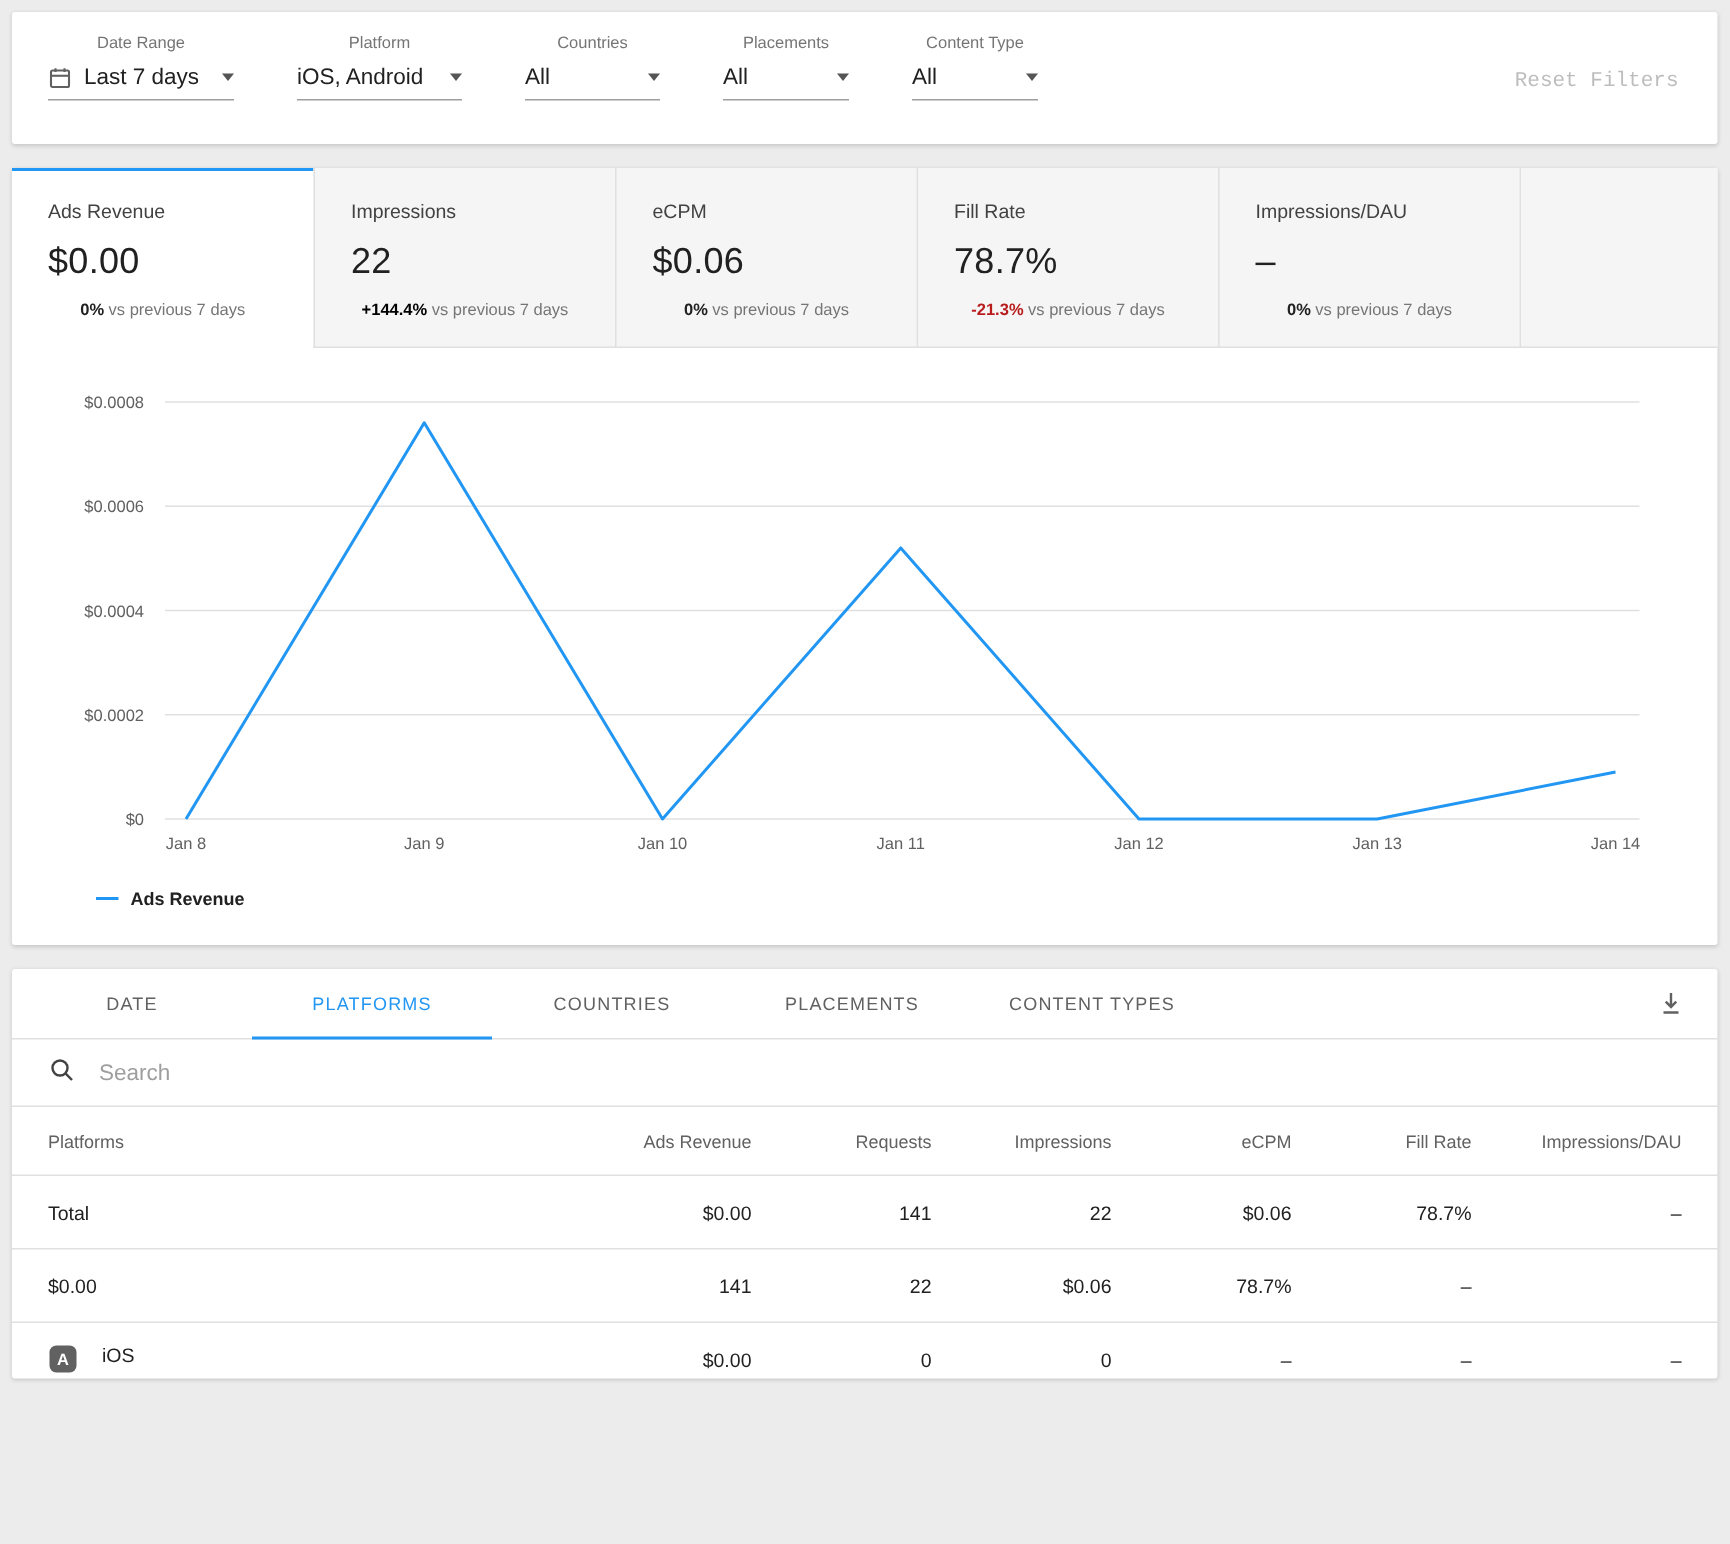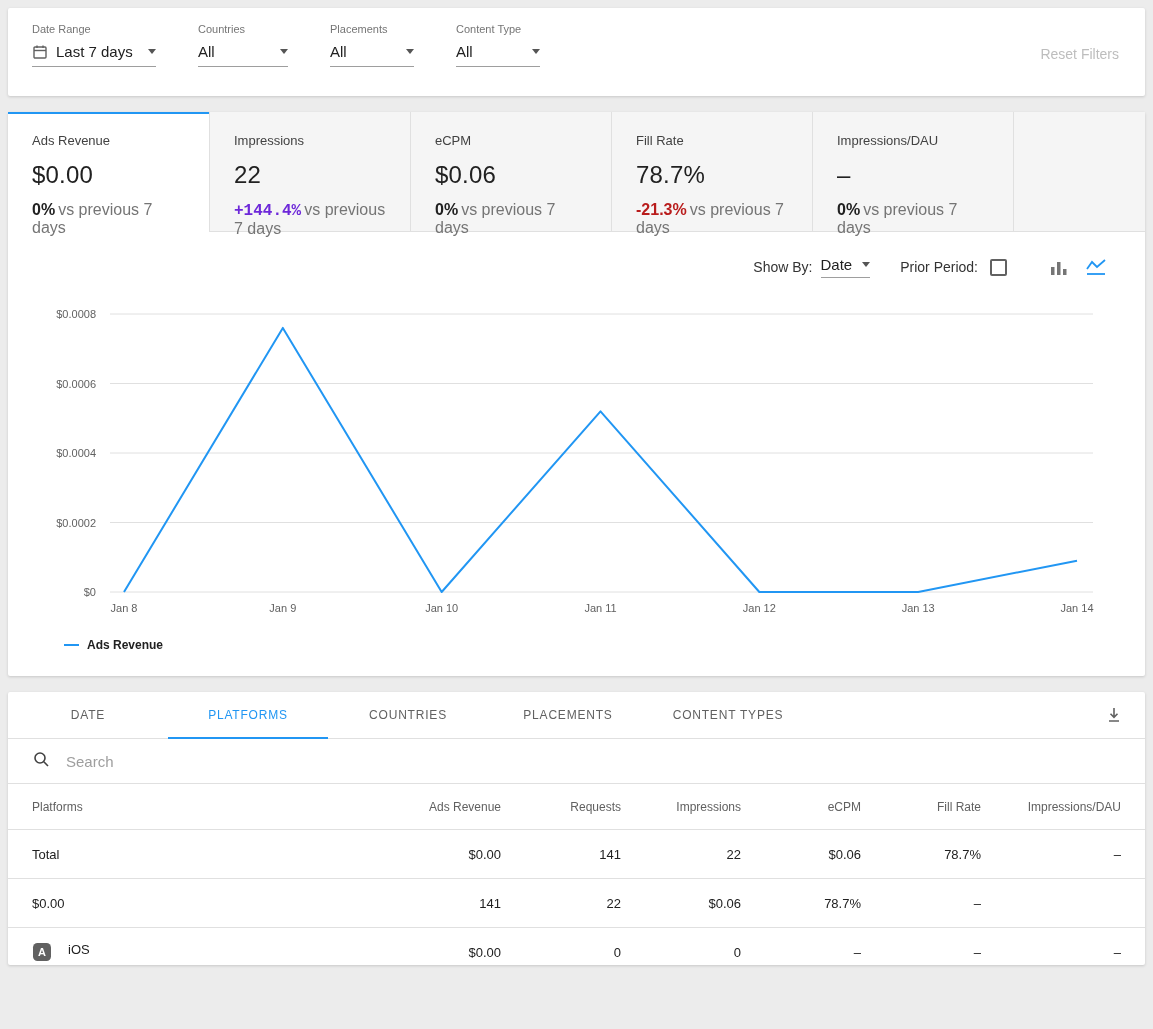--- a/index.html
+++ b/index.html
@@ -8,38 +8,38 @@
     background: #ececec;
     font-family: "Liberation Sans", sans-serif;
     -webkit-font-smoothing: antialiased;
   }
   :root { --accent: #2196f3; }
   .card { background: #fff; box-shadow: 0 1px 3px rgba(0,0,0,.16); margin: 0 8px; border-radius: 2px; }
 
   
   .filter-card { margin-top: 8px; height: 88px; display: flex; align-items: flex-start; padding: 15px 24px; position: relative; }
   .filter { margin-right: 42px; }
-  .filter-label { font-size: 11px; color: #757575; margin-bottom: 8px; }
+  .filter-label { font-size: 11px; color: #757575; margin-bottom: 8px; text-align: center; }
   .filter-control { display: flex; align-items: center; justify-content: space-between; border-bottom: 1px solid #9e9e9e; padding-bottom: 6px; font-size: 15px; color: #212121; cursor: pointer; }
   .filter-control .fc-left { display: flex; align-items: center; }
   .filter-control .cal { margin-right: 8px; display: flex; }
   .caret { width: 0; height: 0; border-left: 4px solid transparent; border-right: 4px solid transparent; border-top: 5px solid #555; margin-left: 10px; }
   .w-date { width: 124px; } .w-platform { width: 110px; } .w-countries { width: 90px; } .w-placements { width: 84px; } .w-content { width: 84px; }
-  .reset-btn { position: absolute; right: 26px; top: 38px; background: none; border: none; font-size: 14px; color: #bdbdbd; cursor: pointer; font-family: Liberation Sans, sans-serif; }
+  .reset-btn { position: absolute; right: 26px; top: 38px; background: none; border: none; font-size: 14px; color: #bdbdbd; cursor: pointer; font-family: Liberation Mono, monospace; }
 
   
   .main-card { margin-top: 16px; padding-bottom: 10px; }
   .metric-tabs { display: flex; }
   .metric-tab { width: 201px; height: 120px; padding: 21px 24px 0; background: #f5f5f5; border-bottom: 1px solid #e0e0e0; border-left: 1px solid #e0e0e0; cursor: pointer; }
   .metric-tab:first-child { border-left: none; }
   .metric-tab.selected { background: #fff; border-top: 2px solid var(--accent); border-bottom: none; padding-top: 19px; }
   .metric-tab.filler { flex: 1; cursor: default; }
   .m-label { font-size: 13px; color: #424242; margin-bottom: 13px; }
   .m-value { font-size: 24px; font-weight: 500; color: #212121; margin-bottom: 12px; letter-spacing: .2px; }
-  .m-delta { font-size: 16px; color: #757575; }
+  .m-delta { font-size: 11px; color: #757575; text-align: center; }
   .m-delta .delta { font-weight: 700; margin-right: 3px; }
 
   .chart-controls { display: flex; align-items: center; justify-content: flex-end; padding: 24px 38px 0 0; font-size: 14px; color: #333; }
   .showby-value { display: flex; align-items: center; border-bottom: 1px solid #9e9e9e; padding-bottom: 4px; margin: 0 30px 0 8px; color: #212121; cursor: pointer; font-size: 15px; }
   .checkbox { width: 17px; height: 17px; border: 2px solid #616161; border-radius: 2px; margin: 0 26px 0 12px; cursor: pointer; background: #fff; }
   .icon-btn { margin-left: 16px; cursor: pointer; display: flex; align-items: center; }
 
   #chart-svg { display: block; width: 1121px; height: 334px; margin: 14px 8px 0; }
   .tick-label { font-size: 11px; fill: #616161; font-family: "Liberation Sans", sans-serif; }
   .legend { display: flex; align-items: center; margin: 12px 0 14px 56px; }
@@ -78,20 +78,27 @@
               <line x1="5" y1="1.5" x2="5" y2="4" stroke="#616161" stroke-width="1.4"></line>
               <line x1="11" y1="1.5" x2="11" y2="4" stroke="#616161" stroke-width="1.4"></line>
             </svg>
         </span>
         <span>Last 7 days</span>
       </span>
       <span class="caret"></span>
     </div>
   </div>
   <div class="filter">
+    <div class="filter-label">Platform</div>
+    <div class="filter-control w-platform">
+      <span>iOS, Android</span>
+      <span class="caret"></span>
+    </div>
+  </div>
+  <div class="filter">
     <div class="filter-label">Countries</div>
     <div class="filter-control w-countries">
       <span>All</span>
       <span class="caret"></span>
     </div>
   </div>
   <div class="filter">
     <div class="filter-label">Placements</div>
     <div class="filter-control w-placements">
       <span>All</span>
@@ -111,62 +118,40 @@
 <div class="card main-card">
   <div class="metric-tabs">
     <div class="metric-tab selected">
       <div class="m-label">Ads Revenue</div>
       <div class="m-value">$0.00</div>
       <div class="m-delta"><span class="delta" style="color: rgb(33, 33, 33);">0%</span><span>vs previous 7 days</span></div>
     </div>
     <div class="metric-tab">
       <div class="m-label">Impressions</div>
       <div class="m-value">22</div>
-      <div class="m-delta"><span class="delta" style="color: #6d28d9; font-family: Liberation Mono, monospace;">+144.4%</span><span>vs previous 7 days</span></div>
+      <div class="m-delta"><span class="delta" style="color: #000000;">+144.4%</span><span>vs previous 7 days</span></div>
     </div>
     <div class="metric-tab">
       <div class="m-label">eCPM</div>
       <div class="m-value">$0.06</div>
       <div class="m-delta"><span class="delta" style="color: rgb(33, 33, 33);">0%</span><span>vs previous 7 days</span></div>
     </div>
     <div class="metric-tab">
       <div class="m-label">Fill Rate</div>
       <div class="m-value">78.7%</div>
       <div class="m-delta"><span class="delta" style="color: #b91c1c;">-21.3%</span><span>vs previous 7 days</span></div>
     </div>
     <div class="metric-tab">
       <div class="m-label">Impressions/DAU</div>
       <div class="m-value">–</div>
       <div class="m-delta"><span class="delta" style="color: rgb(33, 33, 33);">0%</span><span>vs previous 7 days</span></div>
     </div>
     <div class="metric-tab filler"></div>
   </div>
 
-  <div class="chart-controls">
-    <span>Show By:</span>
-    <span class="showby-value">
-      <span>Date</span>
-      <span class="caret"></span>
-    </span>
-    <span>Prior Period:</span>
-    <span class="checkbox"></span>
-    <span class="icon-btn">
-      <svg width="20" height="17" viewBox="0 0 20 17">
-          <rect x="2" y="8" width="3.5" height="8" fill="#757575"></rect>
-          <rect x="8" y="3" width="3.5" height="13" fill="#757575"></rect>
-          <rect x="14" y="10" width="3.5" height="6" fill="#757575"></rect>
-        </svg>
-    </span>
-    <span class="icon-btn">
-      <svg width="22" height="18" viewBox="0 0 22 18">
-          <polyline points="2,11 7,4 12,9 20,2" fill="none" stroke="#2196f3" stroke-width="1.8"></polyline>
-          <line x1="2" y1="16" x2="20" y2="16" stroke="#2196f3" stroke-width="1.8"></line>
-        </svg>
-    </span>
-  </div>
 
   <svg id="chart-svg" viewBox="0 0 1121 334">
       <line x1="94" y1="300" x2="1077" y2="300" stroke="#e0e0e0" stroke-width="1"></line>
       <text class="tick-label" x="80" y="304" text-anchor="end">$0</text>
       <line x1="94" y1="230.5" x2="1077" y2="230.5" stroke="#e0e0e0" stroke-width="1"></line>
       <text class="tick-label" x="80" y="234.5" text-anchor="end">$0.0002</text>
       <line x1="94" y1="161" x2="1077" y2="161" stroke="#e0e0e0" stroke-width="1"></line>
       <text class="tick-label" x="80" y="165" text-anchor="end">$0.0004</text>
       <line x1="94" y1="91.50000000000003" x2="1077" y2="91.50000000000003" stroke="#e0e0e0" stroke-width="1"></line>
       <text class="tick-label" x="80" y="95.50000000000003" text-anchor="end">$0.0006</text>

